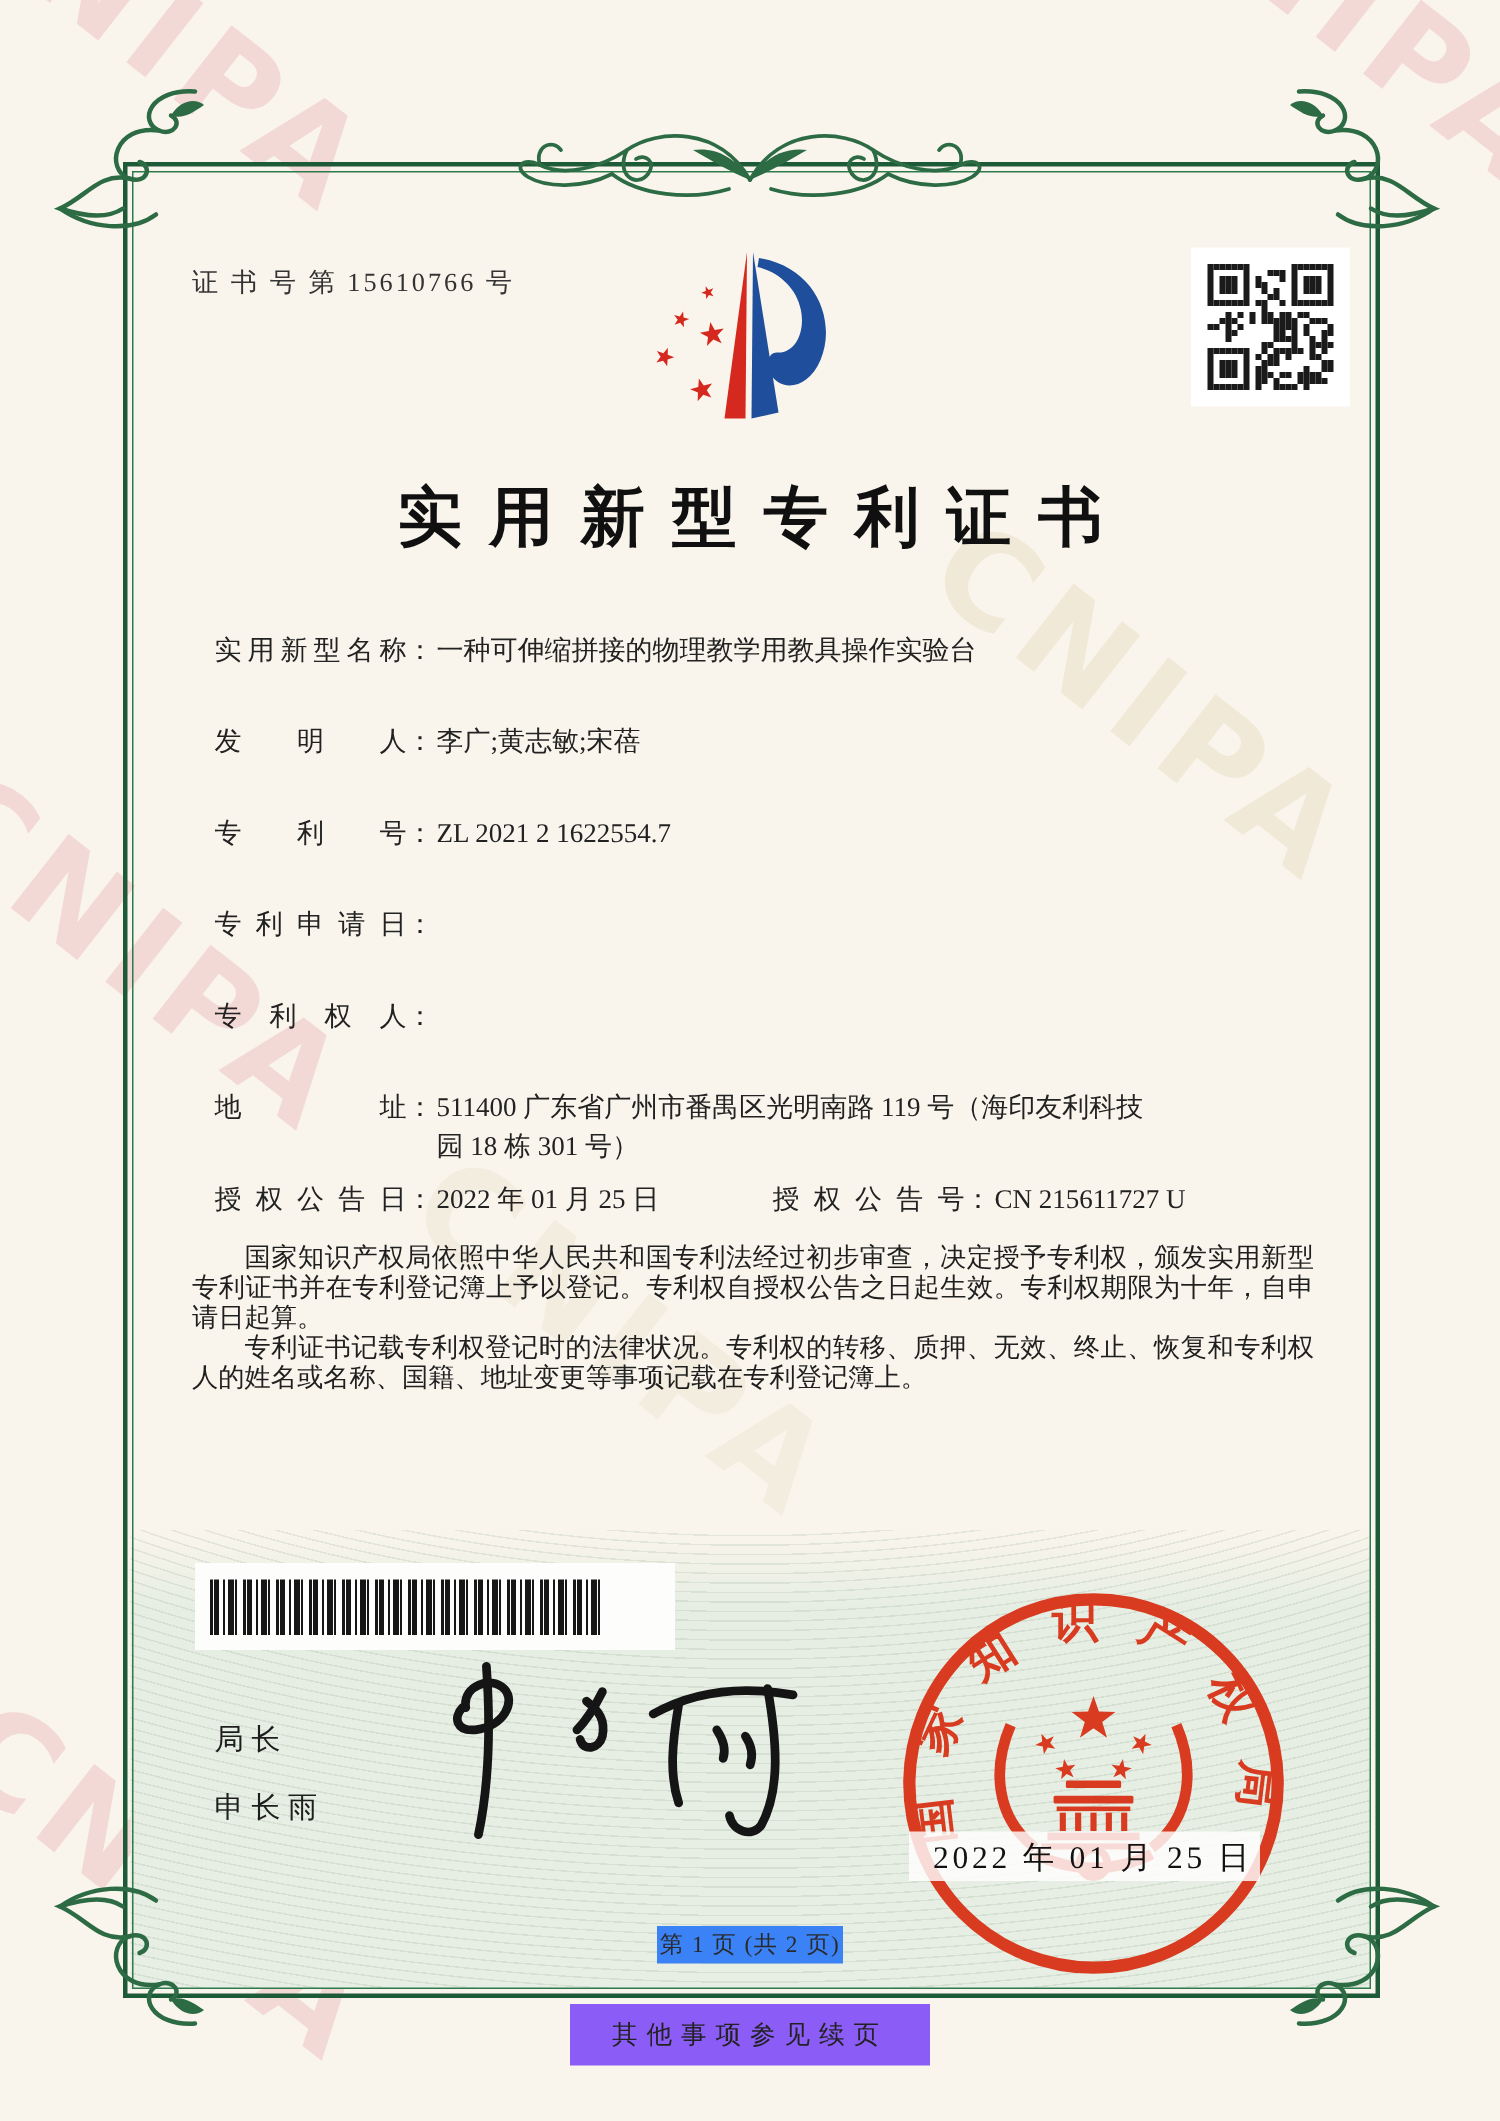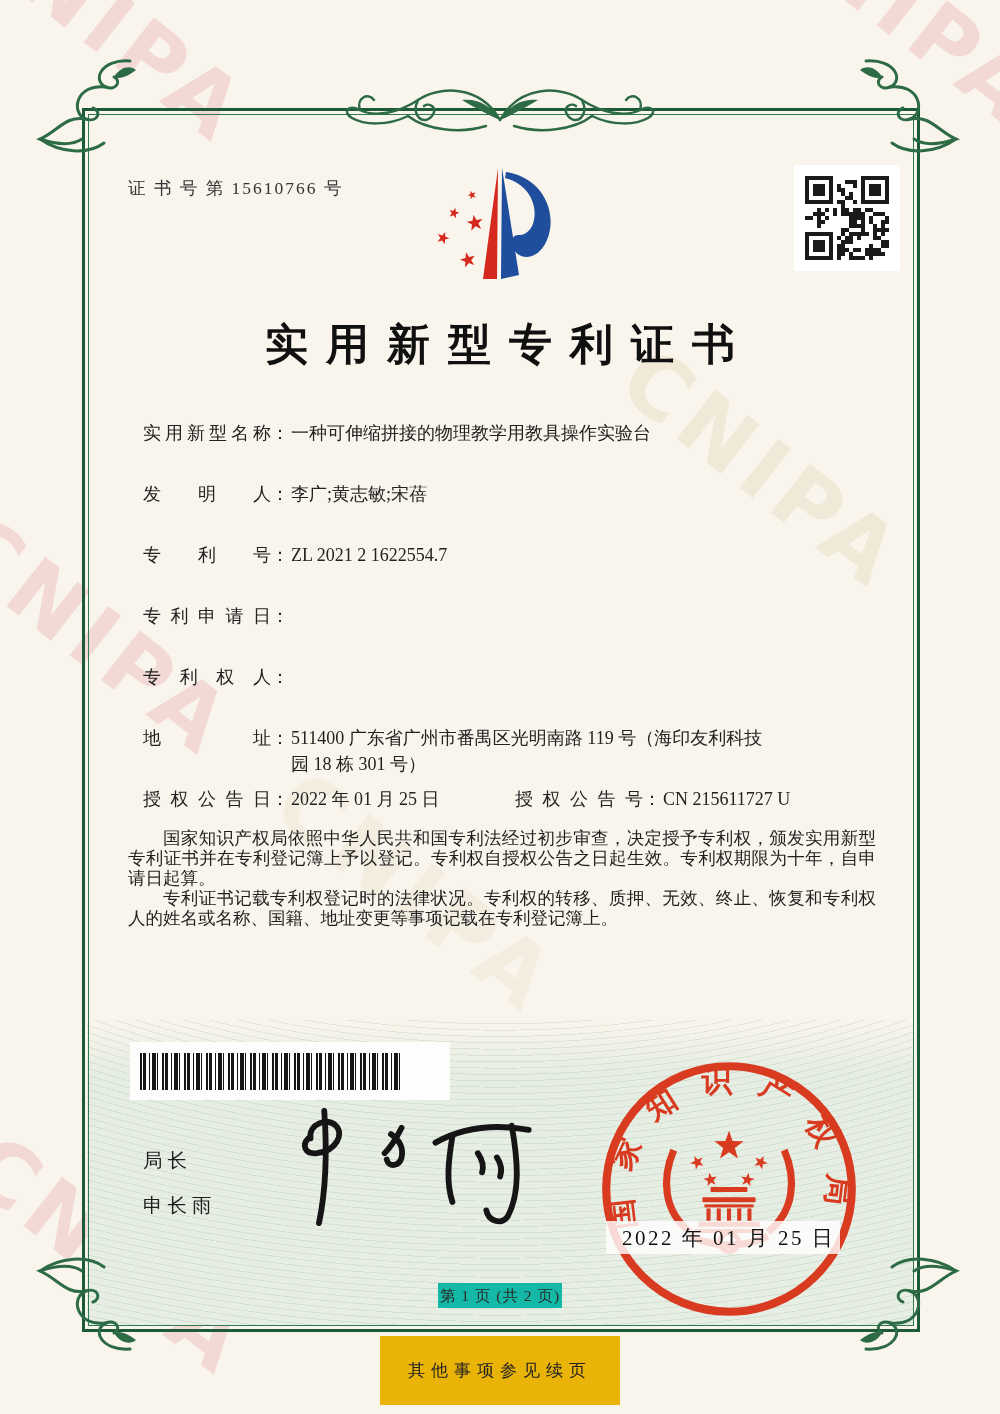--- a/index.html
+++ b/index.html
@@ -55,23 +55,23 @@
   
   .director{position:absolute;left:143px;top:1138px;font-size:19.5px;letter-spacing:5px;line-height:45px;color:#1d1d1d;}
   .autograph{position:absolute;left:266px;top:1096px;width:286px;height:142px;}
   .autograph path{stroke:#151515;stroke-width:5.5;fill:none;stroke-linecap:round;stroke-linejoin:round;}
   
   .seal{position:absolute;left:596px;top:1056px;width:266px;height:266px;}
   .seal-date-strip{position:absolute;left:606px;top:1221px;width:234px;height:33px;background:rgba(255,255,255,0.82);}
   .seal-date{position:absolute;left:622px;top:1224px;font-size:21px;letter-spacing:2.5px;color:#111;}
   
   .page-num{position:absolute;left:0;width:1000px;top:1286px;text-align:center;font-size:15.5px;letter-spacing:1px;color:#2a2a2a;}
-  .page-num span{background:#14b8a6;padding:4px 2px;}
+  .page-num span{background:#3b82f6;padding:4px 2px;}
   .cont-note{position:absolute;left:0;width:1000px;top:1336px;text-align:center;font-size:17px;letter-spacing:6px;color:#222;}
-  .cont-note span{background:#eab308;padding:23px 28px;display:inline-block;}
+  .cont-note span{background:#8b5cf6;padding:9px 28px;display:inline-block;}
 </style>
 </head>
 <body>
 
 <div class="page">
 
   <span class="wm pink" style="left:-58px;top:-28px;">CNIPA</span>
   <span class="wm pink" style="left:735px;top:-45px;">CNIPA</span>
   <span class="wm beige" style="left:598px;top:418px;">CNIPA</span>
   <span class="wm pink" style="left:-72px;top:585px;">CNIPA</span>

